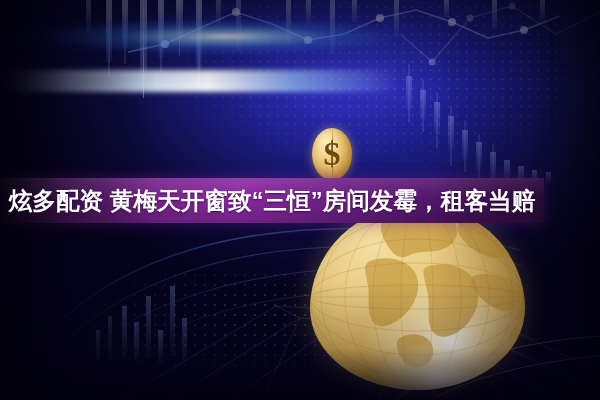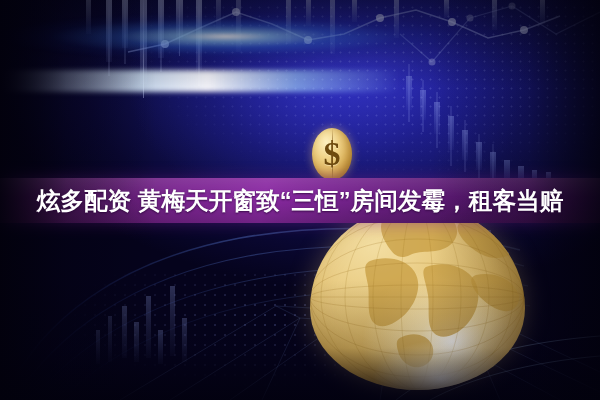--- a/index.html
+++ b/index.html
@@ -111,21 +111,21 @@
   }
   #coin .seam {
     position: absolute; left: 50%; top: 0; width: 1px; height: 100%;
     background: linear-gradient(180deg, rgba(120,80,16,0) 0%, rgba(120,80,16,0.5) 20%, rgba(120,80,16,0.5) 80%, rgba(120,80,16,0) 100%);
   }
 
   
   #title-bar {
     position: absolute;
     left: 0; top: 178px;
-    width: 600px; height: 45px;
+    width: 544px; height: 45px;
     background: linear-gradient(100deg,
       #3d1049 0%,
       #5a1a6a 12%,
       #7a2490 30%,
       #8a2aa2 44%,
       #6e2086 62%,
       #53166a 80%,
       #3a0f4c 100%);
     display: flex;
     align-items: center;

